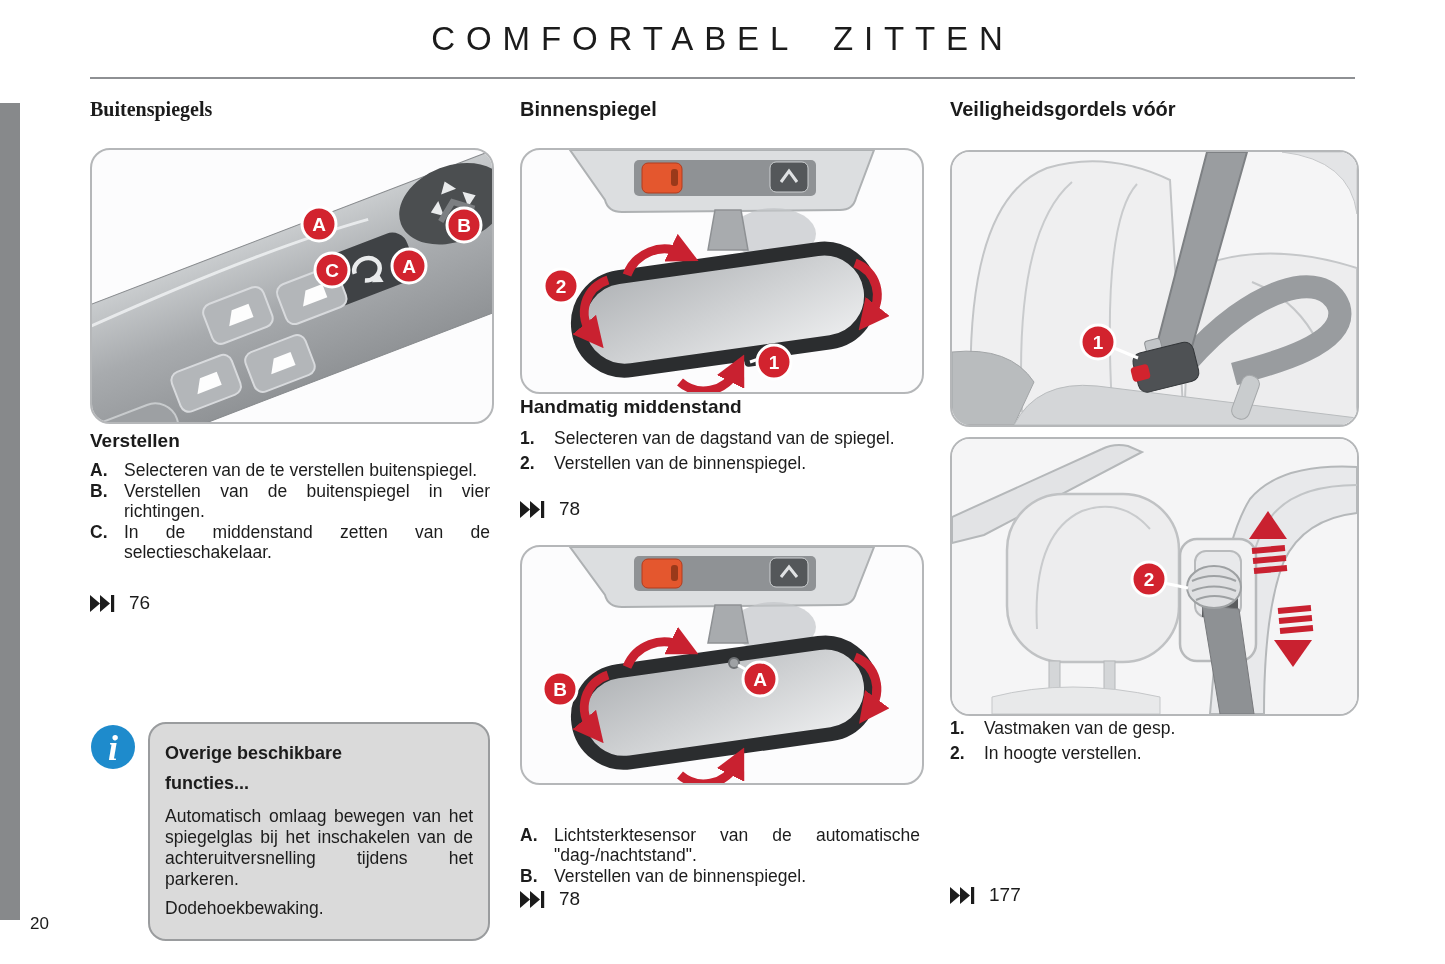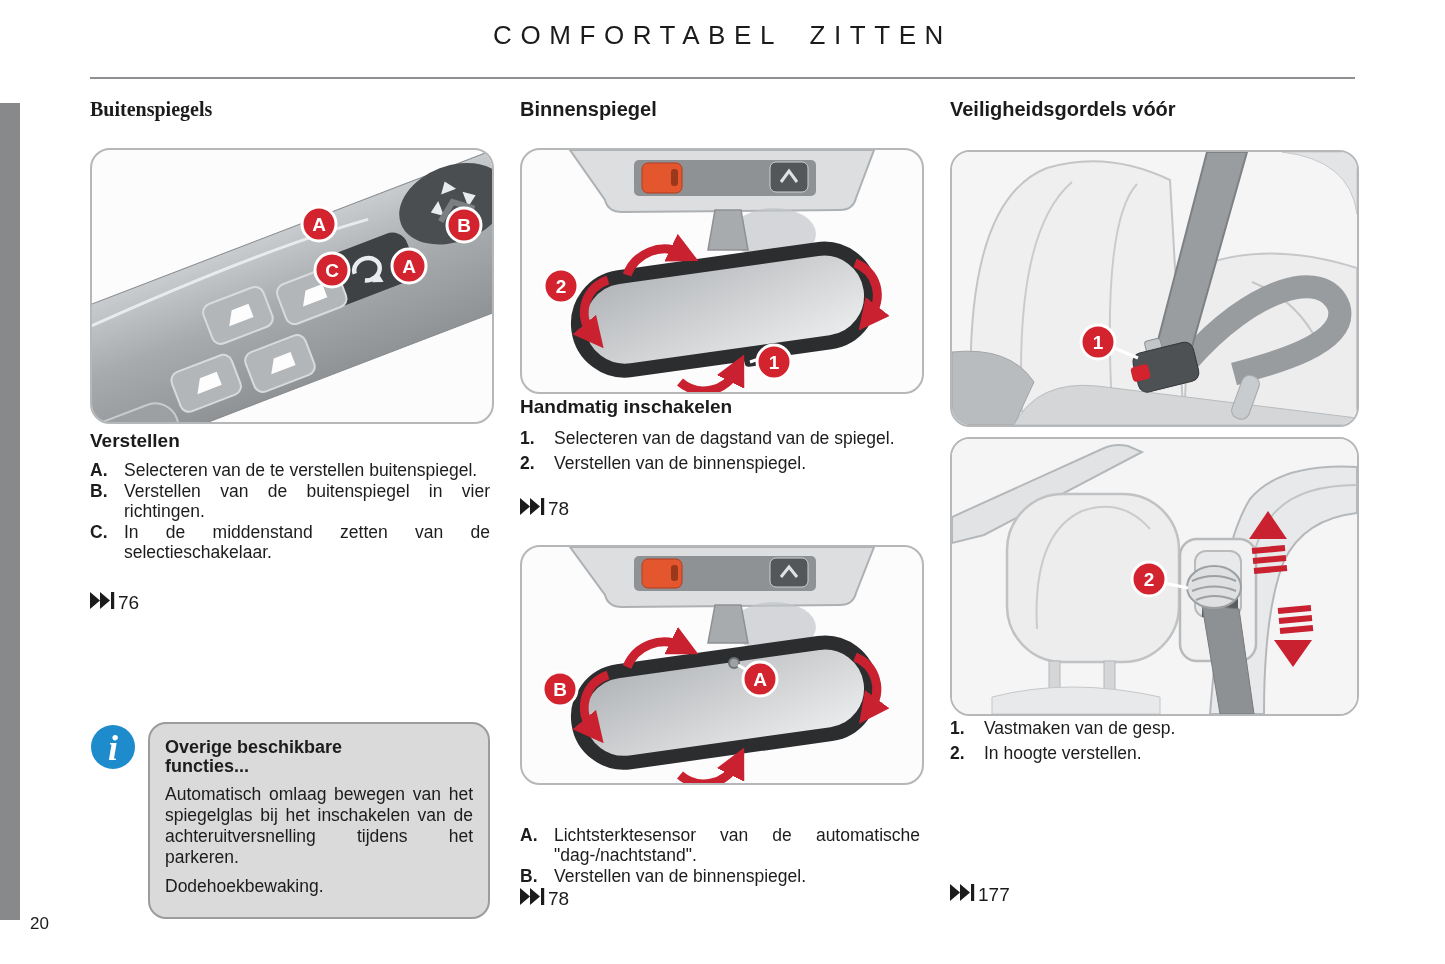--- a/index.html
+++ b/index.html
@@ -1,42 +1,42 @@
 <!DOCTYPE html>
 <html><head>
 <meta charset="utf-8">
 <style>
   html,body{margin:0;padding:0;background:#fff;}
   .page{position:relative;width:1445px;height:964px;background:#fff;overflow:hidden;
         font-family:"Liberation Sans",sans-serif;color:#1c1c1c;}
   .side-strip{position:absolute;left:0;top:103px;width:20px;height:817px;background:#87898b;}
   .doc-title{position:absolute;left:0;top:20px;width:1445px;text-align:center;
-             font-size:26px;font-weight:400;letter-spacing:0.33em;word-spacing:0.45em;color:#1b1b1b;}
+             font-size:33px;font-weight:400;letter-spacing:0.33em;word-spacing:0.45em;color:#1b1b1b;}
   .rule{position:absolute;left:90px;top:77px;width:1265px;height:2px;background:#8e9093;}
   .col{position:absolute;top:0;height:964px;}
   .col-left{left:90px;width:400px;}
   .col-mid{left:520px;width:400px;}
   .col-right{left:950px;width:405px;}
   .col-h{position:absolute;font-size:20px;font-weight:bold;color:#1b1b1b;}
   .sec-h{position:absolute;font-size:19px;font-weight:bold;color:#1b1b1b;}
   .fig{position:absolute;border:2px solid #b5b7b9;border-radius:20px;background:#fcfcfd;overflow:hidden;}
   .fig svg{display:block;}
   .list{position:absolute;font-size:17.5px;line-height:20px;}
   .li{display:flex;margin:0 0 1px 0;}
   .li-label{flex:none;width:34px;font-weight:bold;}
   .li-text{flex:1;text-align:justify;}
   .li-text.nj{text-align:left;}
   .list.loose .li{margin-bottom:5px;}
-  .pageref{position:absolute;display:flex;gap:1px;font-size:19px;color:#1b1b1b;}
+  .pageref{position:absolute;display:flex;align-items:center;gap:12px;font-size:19px;color:#1b1b1b;}
   .info-row{position:absolute;left:0;top:722px;width:400px;}
   .info-icon{position:absolute;left:0;top:2px;}
   .info-box{position:absolute;left:58px;top:0;width:342px;box-sizing:border-box;
             background:#dadada;border:2px solid #9a9c9e;border-radius:18px;
             padding:14px 15px 12px 15px;font-size:17.5px;line-height:21px;}
-  .info-title{font-weight:bold;font-size:18px;line-height:19px;max-width:235px;margin-bottom:8px;}
+  .info-title{font-weight:bold;font-size:18px;line-height:30px;max-width:235px;margin-bottom:8px;}
   .info-box p{margin:0 0 8px 0;}
   .info-box p.just{text-align:justify;}
   .page-num{position:absolute;left:30px;top:914px;font-size:17px;color:#1b1b1b;}
 </style>
 </head>
 <body>
 
 <div class="page">
   <div class="side-strip"></div>
   <div class="doc-title">COMFORTABEL ZITTEN</div>
@@ -203,21 +203,21 @@
               <text x="39" y="143" fill="#fff">2</text>
             </g>
           <g>
               <circle cx="252" cy="212" r="17" fill="#d2232e" stroke="#fff" stroke-width="3"></circle>
               <text x="252" y="219" fill="#fff">1</text>
             </g>
         </g>
       </svg>
     </div>
 
-    <div class="sec-h" style="top:396px;">Handmatig inschakelen</div>
+    <div class="sec-h" style="top:396px;">Handmatig middenstand</div>
     <div class="list loose" style="left:0;top:428px;width:400px;">
       <div class="li">
           <span class="li-label">1.</span>
           <span class="li-text">Selecteren van de dagstand van de spiegel.</span>
         </div>
       <div class="li">
           <span class="li-label">2.</span>
           <span class="li-text nj">Verstellen van de binnenspiegel.</span>
         </div>
     </div>

